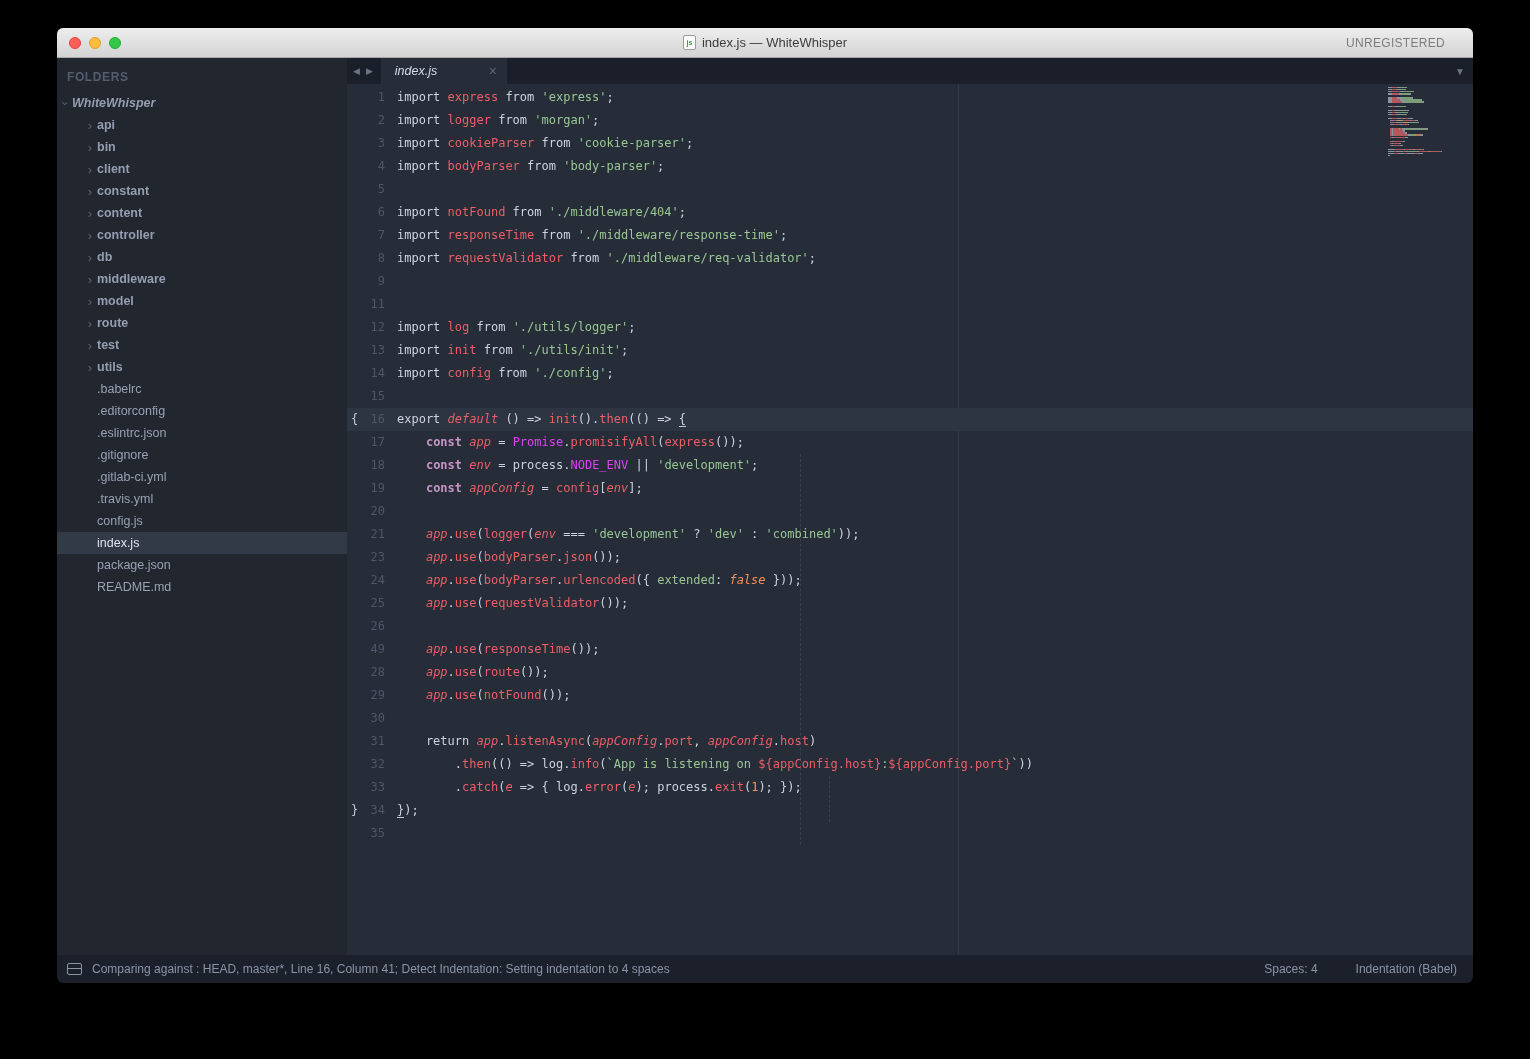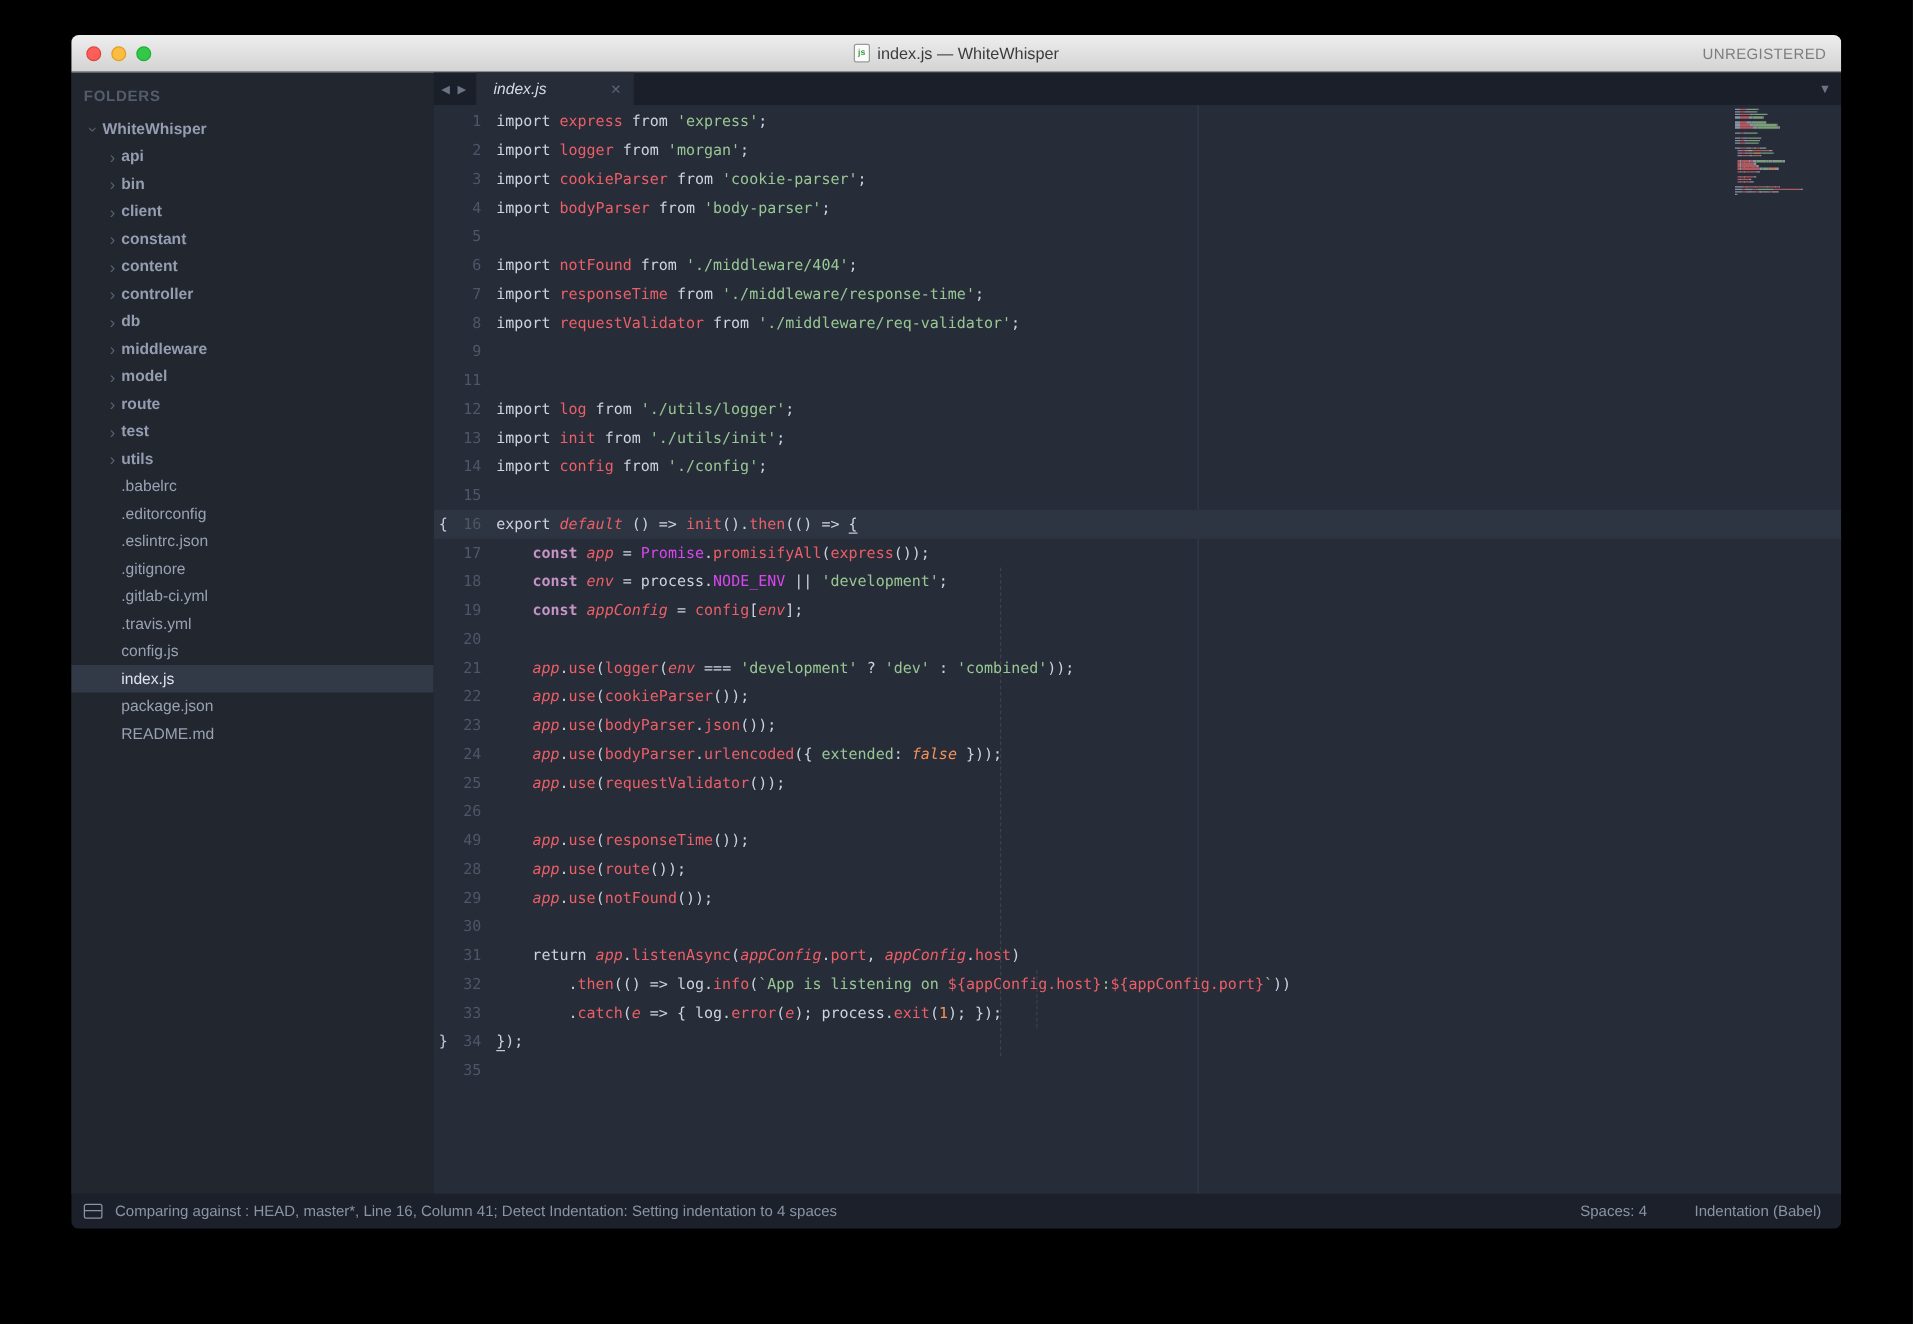--- a/index.html
+++ b/index.html
@@ -8,36 +8,36 @@
 
   
   .titlebar { height:30px; flex:0 0 30px; background:linear-gradient(#eeeeee,#d3d3d3); border-bottom:1px solid #a8a8a8; position:relative; display:flex; align-items:center; justify-content:center; }
   .traffic { position:absolute; left:12px; top:0; height:100%; display:flex; align-items:center; gap:8px; }
   .light { width:12px; height:12px; border-radius:50%; }
   .light.red { background:#fc5f57; border:1px solid #e0443e; }
   .light.yellow { background:#fdbc40; border:1px solid #dea123; }
   .light.green { background:#34c84a; border:1px solid #1eaf2c; }
   .title-center { display:flex; align-items:center; gap:6px; color:#3c3c3c; font-size:13px; }
   .doc-icon { width:13px; height:15px; background:#fbfbfb; border:1px solid #9a9a9a; border-radius:2px; display:flex; align-items:center; justify-content:center; font-size:7px; font-weight:bold; color:#3f9b45; font-family:"Liberation Sans",sans-serif; }
-  .unregistered { position:absolute; right:12px; top:0; height:100%; display:flex; align-items:center; color:#7d7d7d; font-size:12px; letter-spacing:.3px; }
+  .unregistered { position:absolute; right:28px; top:0; height:100%; display:flex; align-items:center; color:#7d7d7d; font-size:12px; letter-spacing:.3px; }
 
   
   .main { flex:1 1 auto; display:flex; min-height:0; background:#262c38; }
 
   
   .sidebar { width:290px; flex:0 0 290px; background:#21262f; padding-top:10px; font-size:12.5px; overflow:hidden; }
   .folders-header { color:#555d6d; font-weight:bold; font-size:12px; letter-spacing:.6px; padding:2px 0 8px 10px; }
   .tree-row { height:22px; display:flex; align-items:center; color:#959db0; position:relative; cursor:default; }
   .tree-row.file { color:#99a1b3; }
   .tree-row.folder .lbl, .tree-row.root .lbl { font-weight:bold; }
   .tree-row.selected { background:#333a47; }
   .tree-row.selected .lbl { color:#dde2ec; }
   .chev { width:14px; text-align:center; color:#5b novi6475; color:#5b6475; font-size:13px; display:inline-block; }
   .chev.down { transform:rotate(90deg); }
-  .ind-root { padding-left:11px; }
+  .ind-root { padding-left:1px;font-style:italic; }
   .ind-item { padding-left:26px; }
   .ind-file { padding-left:40px; }
 
   
   .editor-col { flex:1 1 auto; display:flex; flex-direction:column; min-width:0; }
   .tabbar { height:26px; flex:0 0 26px; background:#1a1f29; display:flex; align-items:stretch; position:relative; }
   .tab-arrows { display:flex; align-items:center; gap:6px; padding:0 8px 0 6px; color:#6b7486; font-size:9px; }
   .tab { width:126px; background:#262c38; display:flex; align-items:center; justify-content:space-between; padding:0 10px 0 14px; }
   .tab-label { color:#d5dbe6; font-size:12.5px; font-style:italic; }
   .tab-close { color:#5d6678; font-size:14px; line-height:1; }
@@ -211,21 +211,20 @@
             <div class="code-line"><span class="lnum">12</span><span class="tk-fg">import </span><span class="tk-red">log</span><span class="tk-fg"> from </span><span class="tk-grn">'./utils/logger'</span><span class="tk-fg">;</span></div>
             <div class="code-line"><span class="lnum">13</span><span class="tk-fg">import </span><span class="tk-red">init</span><span class="tk-fg"> from </span><span class="tk-grn">'./utils/init'</span><span class="tk-fg">;</span></div>
             <div class="code-line"><span class="lnum">14</span><span class="tk-fg">import </span><span class="tk-red">config</span><span class="tk-fg"> from </span><span class="tk-grn">'./config'</span><span class="tk-fg">;</span></div>
             <div class="code-line"><span class="lnum">15</span></div>
             <div class="code-line hl"><span class="gutter-mark">{</span><span class="lnum">16</span><span class="tk-fg">export </span><span class="tk-itred">default</span><span class="tk-fg"> () =&gt; </span><span class="tk-red">init</span><span class="tk-fg">().</span><span class="tk-red">then</span><span class="tk-fg">(() =&gt; </span><span class="tk-und">{</span></div>
             <div class="code-line"><span class="lnum">17</span><span class="tk-fg">    </span><span class="tk-pur">const</span><span class="tk-fg"> </span><span class="tk-itred">app</span><span class="tk-fg"> = </span><span class="tk-yel">Promise</span><span class="tk-fg">.</span><span class="tk-red">promisifyAll</span><span class="tk-fg">(</span><span class="tk-red">express</span><span class="tk-fg">());</span></div>
             <div class="code-line"><span class="lnum">18</span><span class="tk-fg">    </span><span class="tk-pur">const</span><span class="tk-fg"> </span><span class="tk-itred">env</span><span class="tk-fg"> = </span><span class="tk-fg">process</span><span class="tk-fg">.</span><span class="tk-yel">NODE_ENV</span><span class="tk-fg"> || </span><span class="tk-grn">'development'</span><span class="tk-fg">;</span></div>
             <div class="code-line"><span class="lnum">19</span><span class="tk-fg">    </span><span class="tk-pur">const</span><span class="tk-fg"> </span><span class="tk-itred">appConfig</span><span class="tk-fg"> = </span><span class="tk-red">config</span><span class="tk-fg">[</span><span class="tk-itred">env</span><span class="tk-fg">];</span></div>
             <div class="code-line"><span class="lnum">20</span></div>
             <div class="code-line"><span class="lnum">21</span><span class="tk-fg">    </span><span class="tk-itred">app</span><span class="tk-fg">.</span><span class="tk-red">use</span><span class="tk-fg">(</span><span class="tk-red">logger</span><span class="tk-fg">(</span><span class="tk-itred">env</span><span class="tk-fg"> === </span><span class="tk-grn">'development'</span><span class="tk-fg"> ? </span><span class="tk-grn">'dev'</span><span class="tk-fg"> : </span><span class="tk-grn">'combined'</span><span class="tk-fg">));</span></div>
-            <div class="code-line"><span class="lnum">22</span><span class="tk-fg">    </span><span class="tk-itred">app</span><span class="tk-fg">.</span><span class="tk-red">use</span><span class="tk-fg">(</span><span class="tk-red">cookieParser</span><span class="tk-fg">());</span></div>
             <div class="code-line"><span class="lnum">23</span><span class="tk-fg">    </span><span class="tk-itred">app</span><span class="tk-fg">.</span><span class="tk-red">use</span><span class="tk-fg">(</span><span class="tk-red">bodyParser</span><span class="tk-fg">.</span><span class="tk-red">json</span><span class="tk-fg">());</span></div>
             <div class="code-line"><span class="lnum">24</span><span class="tk-fg">    </span><span class="tk-itred">app</span><span class="tk-fg">.</span><span class="tk-red">use</span><span class="tk-fg">(</span><span class="tk-red">bodyParser</span><span class="tk-fg">.</span><span class="tk-red">urlencoded</span><span class="tk-fg">({ </span><span class="tk-grn">extended</span><span class="tk-fg">: </span><span class="tk-itorg">false</span><span class="tk-fg"> }));</span></div>
             <div class="code-line"><span class="lnum">25</span><span class="tk-fg">    </span><span class="tk-itred">app</span><span class="tk-fg">.</span><span class="tk-red">use</span><span class="tk-fg">(</span><span class="tk-red">requestValidator</span><span class="tk-fg">());</span></div>
             <div class="code-line"><span class="lnum">26</span></div>
             <div class="code-line"><span class="lnum">49</span><span class="tk-fg">    </span><span class="tk-itred">app</span><span class="tk-fg">.</span><span class="tk-red">use</span><span class="tk-fg">(</span><span class="tk-red">responseTime</span><span class="tk-fg">());</span></div>
             <div class="code-line"><span class="lnum">28</span><span class="tk-fg">    </span><span class="tk-itred">app</span><span class="tk-fg">.</span><span class="tk-red">use</span><span class="tk-fg">(</span><span class="tk-red">route</span><span class="tk-fg">());</span></div>
             <div class="code-line"><span class="lnum">29</span><span class="tk-fg">    </span><span class="tk-itred">app</span><span class="tk-fg">.</span><span class="tk-red">use</span><span class="tk-fg">(</span><span class="tk-red">notFound</span><span class="tk-fg">());</span></div>
             <div class="code-line"><span class="lnum">30</span></div>
             <div class="code-line"><span class="lnum">31</span><span class="tk-fg">    return </span><span class="tk-itred">app</span><span class="tk-fg">.</span><span class="tk-red">listenAsync</span><span class="tk-fg">(</span><span class="tk-itred">appConfig</span><span class="tk-fg">.</span><span class="tk-red">port</span><span class="tk-fg">, </span><span class="tk-itred">appConfig</span><span class="tk-fg">.</span><span class="tk-red">host</span><span class="tk-fg">)</span></div>
             <div class="code-line"><span class="lnum">32</span><span class="tk-fg">        .</span><span class="tk-red">then</span><span class="tk-fg">(() =&gt; </span><span class="tk-fg">log</span><span class="tk-fg">.</span><span class="tk-red">info</span><span class="tk-fg">(</span><span class="tk-grn">`App is listening on </span><span class="tk-red">${appConfig.host}</span><span class="tk-grn">:</span><span class="tk-red">${appConfig.port}</span><span class="tk-grn">`</span><span class="tk-fg">))</span></div>

